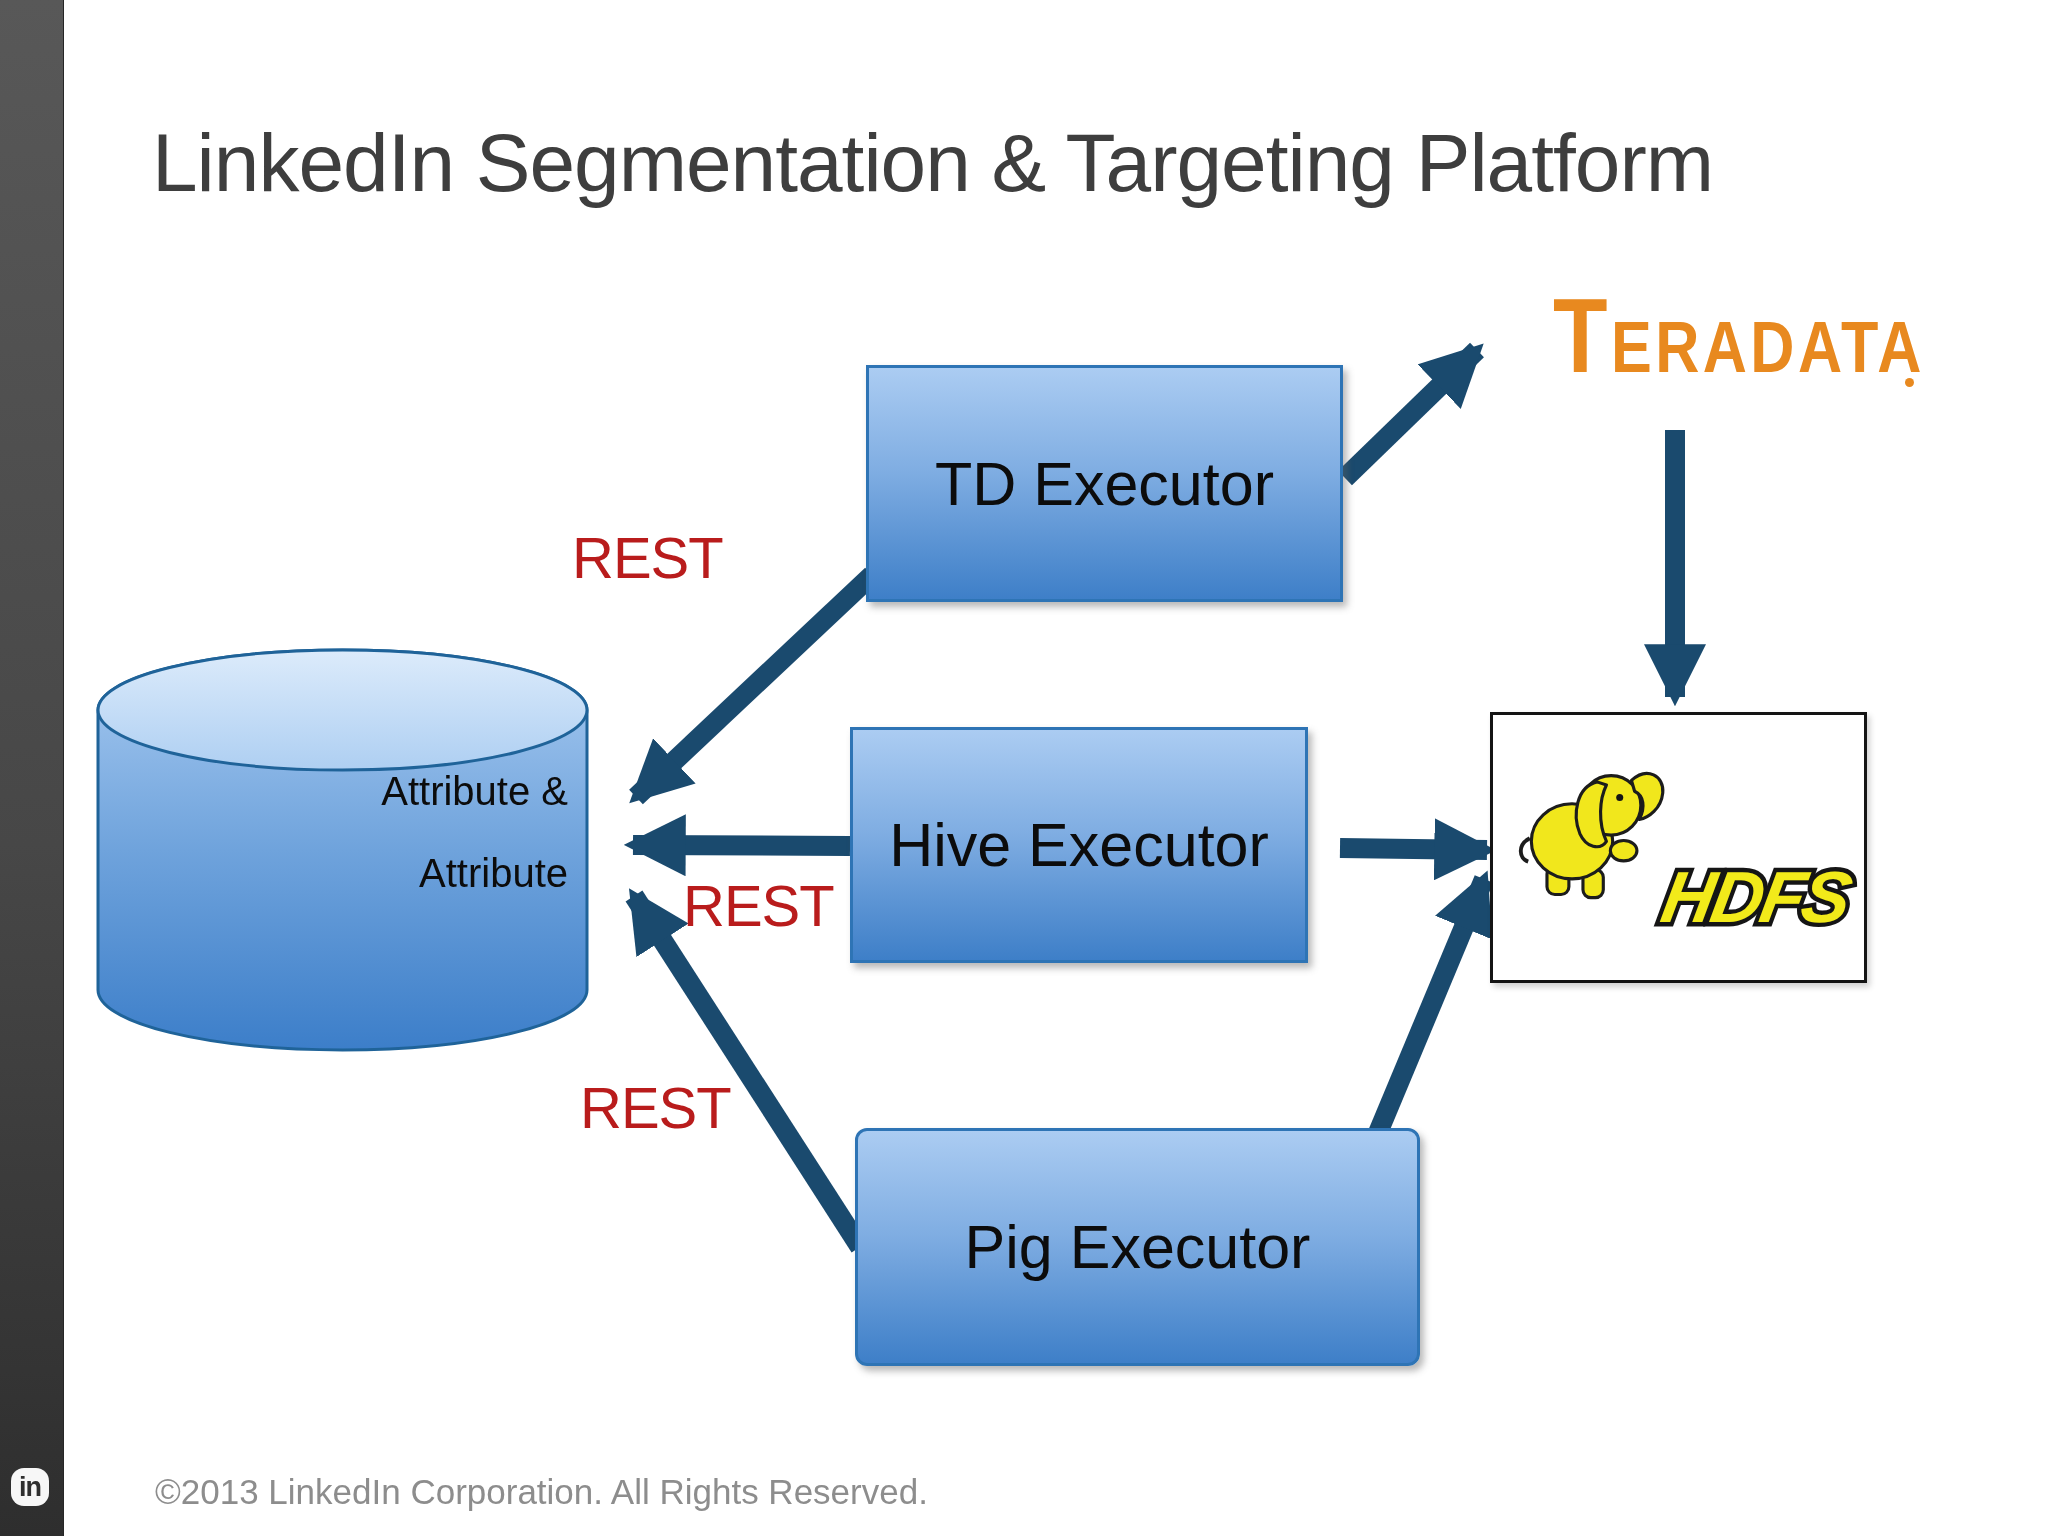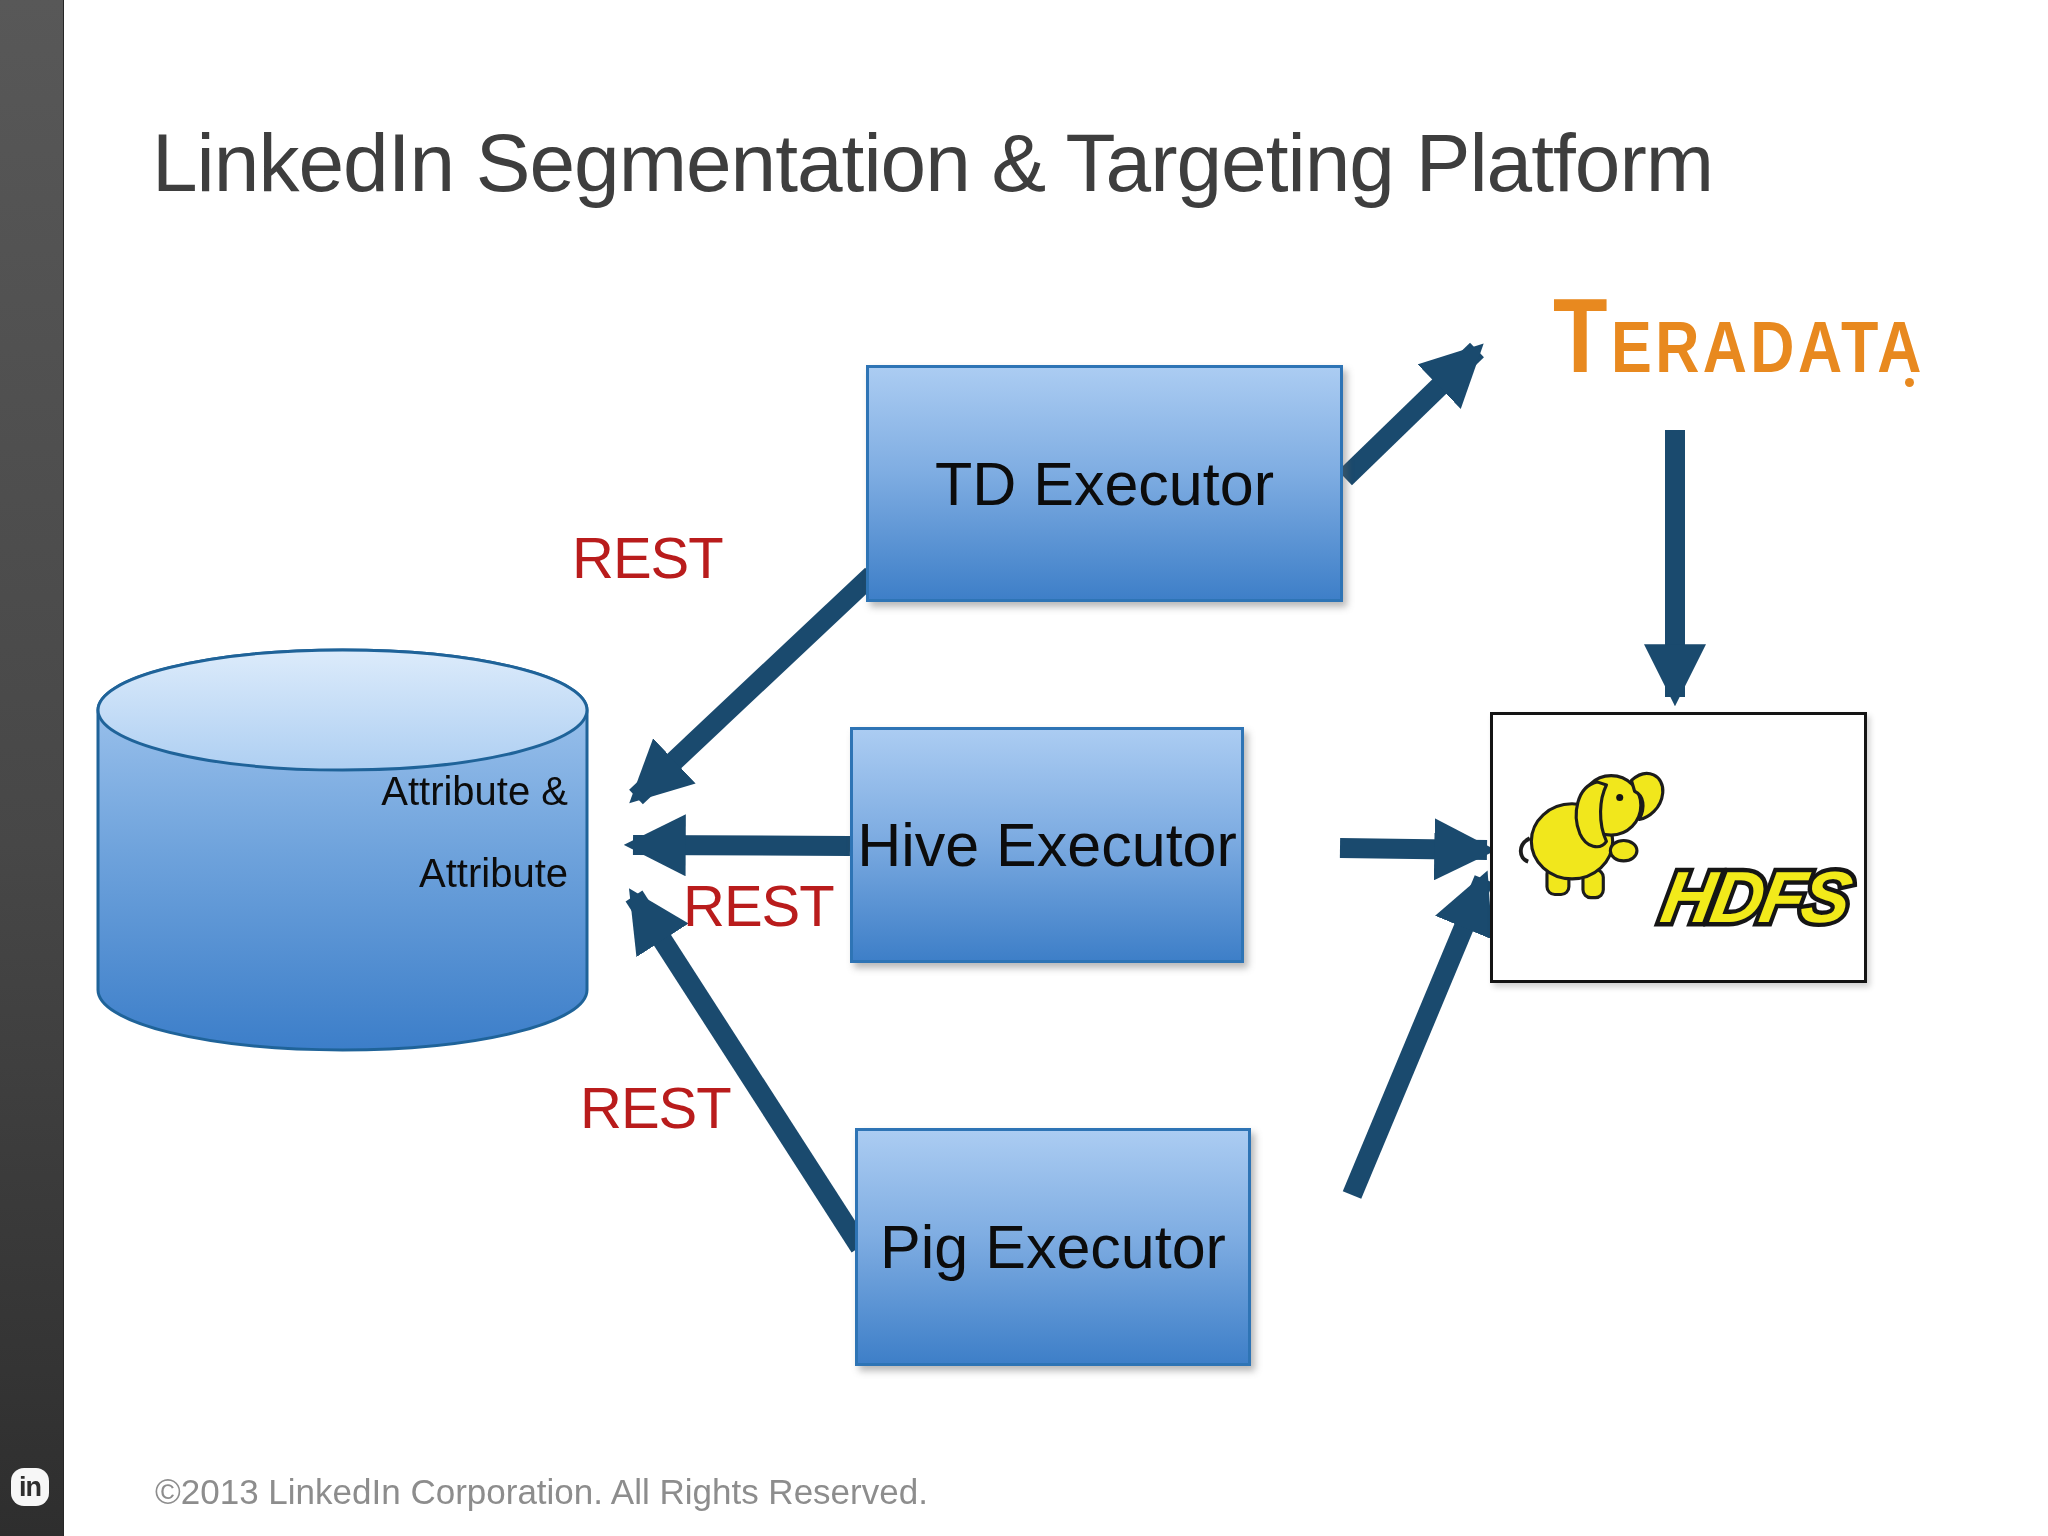--- a/index.html
+++ b/index.html
@@ -33,22 +33,22 @@
   
   .exec-box{
     position:absolute;
     background:linear-gradient(180deg,#abccf2 0%,#7fade2 45%,#3e7fc8 100%);
     border:3px solid #2e74b5;
     box-shadow:4px 5px 7px rgba(100,100,100,.45);
     display:flex;align-items:center;justify-content:center;
     font-size:61px;color:#0c0c0c;box-sizing:border-box;
   }
   #exec-td  {left:866px;top:365px;width:477px;height:237px;align-items:center;}
-  #exec-hive{left:850px;top:727px;width:394px;height:236px;}
-  #exec-pig {left:855px;top:1128px;width:396px;height:238px;}
+  #exec-hive{left:850px;top:727px;width:458px;height:236px;}
+  #exec-pig {left:855px;top:1128px;width:565px;height:238px;border-radius:12px;}
   
   #cyl-label{
     position:absolute;left:118px;top:750px;width:450px;
     text-align:right;font-size:40px;line-height:82px;color:#0c0c0c;
   }
   
   .rest-label{position:absolute;font-size:58px;color:#b91c1c;letter-spacing:-1px;}
   #rest-td  {left:572px;top:524px;}
   #rest-hive{left:683px;top:872px;}
   #rest-pig {left:580px;top:1074px;}

